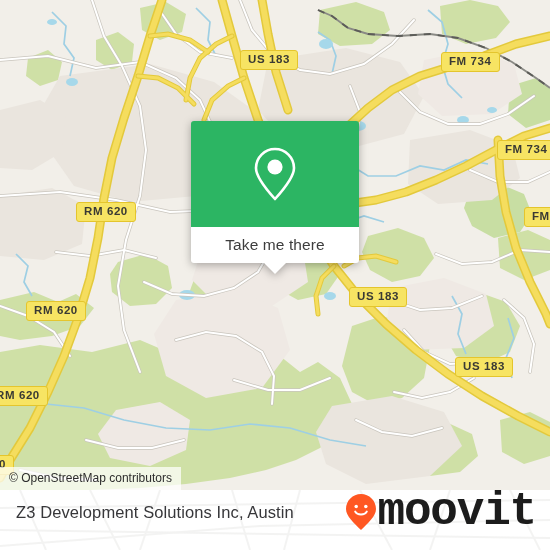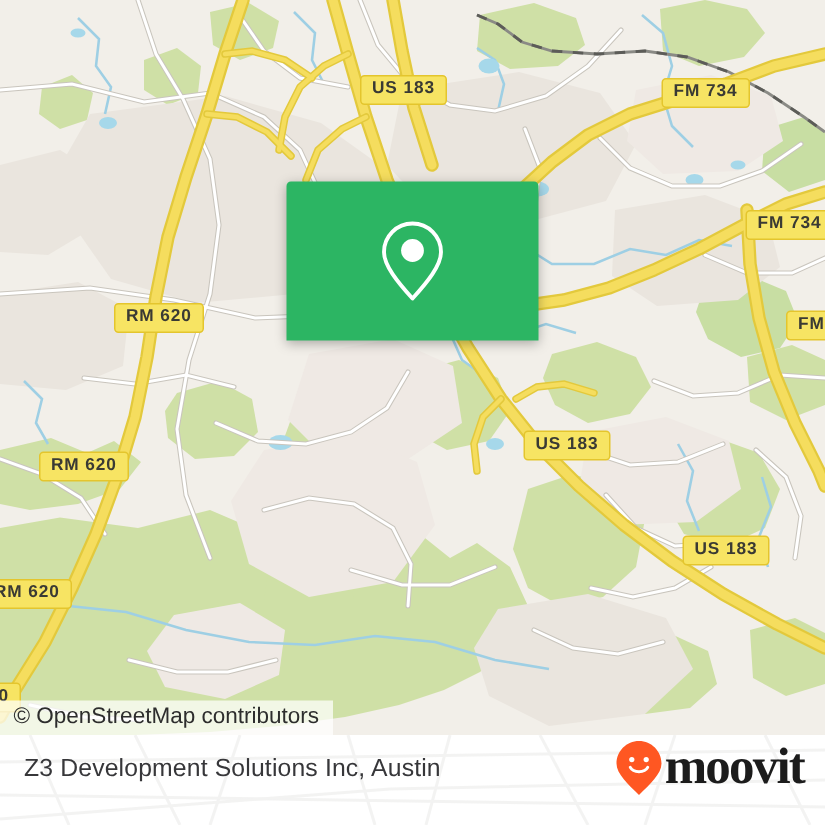--- a/index.html
+++ b/index.html
@@ -53,21 +53,21 @@
   }
 
   
   #attribution {
     position: absolute;
     left: 0;
     bottom: 0;
     background: rgba(255,255,255,0.72);
     color: #2d2d2d;
     font-family: "Liberation Sans", sans-serif;
-    font-size: 15px;
+    font-size: 12px;
     line-height: 16px;
     padding: 3px 9px 4px 9px;
     white-space: nowrap;
   }
 
   
   #callout {
     position: absolute;
     left: 191px;
     top: 121px;
@@ -146,22 +146,22 @@
     letter-spacing: 0.1px;
     white-space: nowrap;
   }
   #brand {
     display: flex;
     align-items: center;
     gap: 0px;
   }
   #brand-word {
     color: #1c1c1c;
-    font-family: Liberation Serif, serif;
-    font-size: 34px;
+    font-family: Liberation Mono, monospace;
+    font-size: 46px;
     line-height: 34px;
     font-weight: bold;
     letter-spacing: -1.2px;
     margin-left: 1px;
   }
 </style>
 </head>
 <body>
 
 <div id="app">
@@ -373,20 +373,24 @@
     <div id="attribution">© OpenStreetMap contributors</div>
 
     <div id="callout">
       <div id="callout-top">
         <svg width="44" height="56" viewBox="0 0 44 56">
           <path d="M22,3 C11.5,3 3,11.5 3,22 C3,31 12,42 22,53
                    C32,42 41,31 41,22 C41,11.5 32.5,3 22,3 Z" fill="none" stroke="#ffffff" stroke-width="2.6" stroke-linejoin="round"></path>
           <circle cx="22" cy="21" r="7.6" fill="#ffffff"></circle>
         </svg>
       </div>
+      <div id="callout-bottom">
+        <span id="callout-label">Take me there</span>
+        <span id="callout-tail"></span>
+      </div>
     </div>
   </div>
 
   <div id="footer">
     <svg id="footer-watermark" viewBox="0 0 550 60" preserveAspectRatio="none">
       <g fill="none" stroke="#7a7a72" stroke-width="2">
         <path d="M20,0 L46,60"></path>
         <path d="M90,0 L120,60"></path>
         <path d="M160,0 L140,60"></path>
         <path d="M232,0 L250,60"></path>

